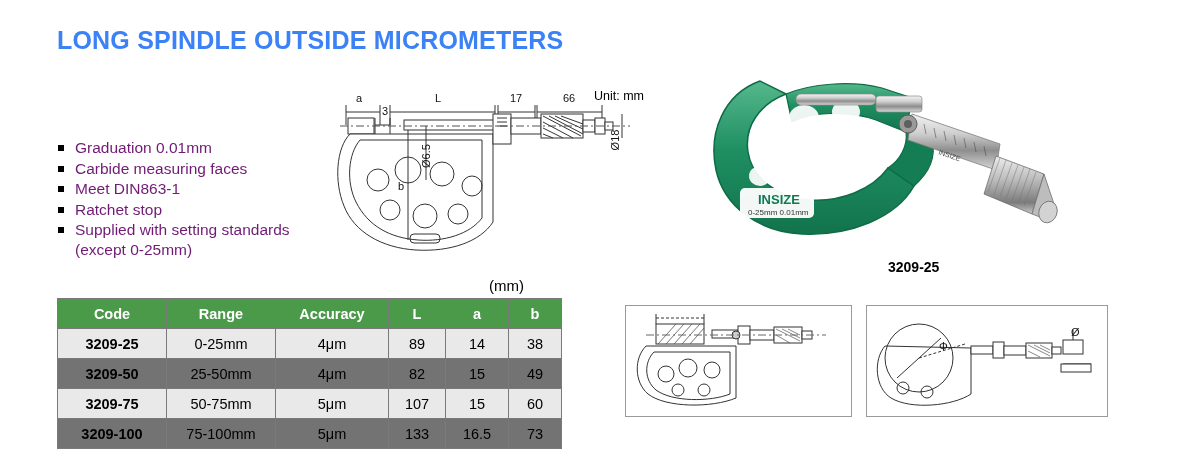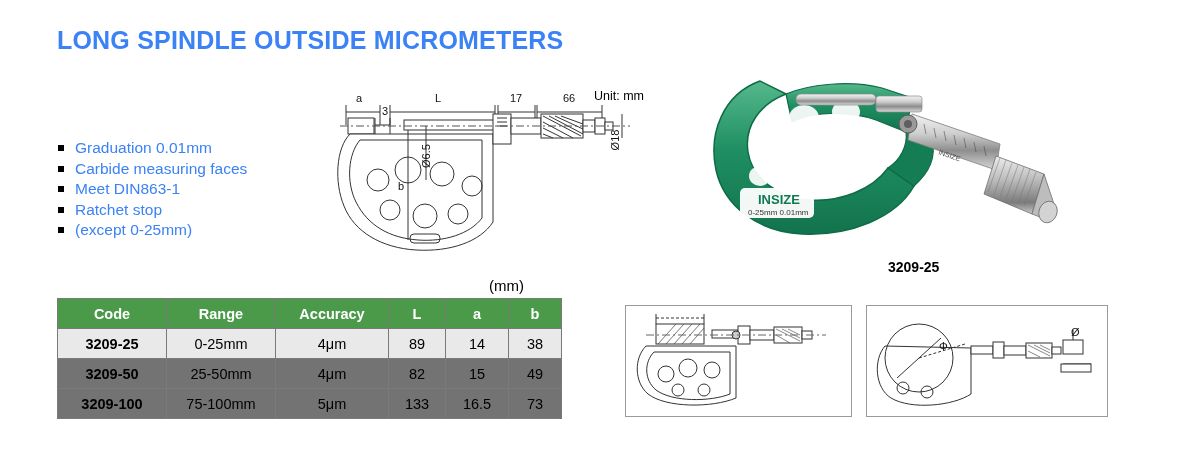--- a/index.html
+++ b/index.html
@@ -12,21 +12,21 @@
     overflow:hidden;
   }
   .page-title{
     position:absolute;left:57px;top:26px;
     font-size:25px;font-weight:bold;letter-spacing:0.2px;
     color:#3b82f6;
   }
   
   .features{
     position:absolute;left:58px;top:138px;width:300px;
-    font-size:15.5px;line-height:19.5px;color:#3b82f6;
+    font-size:15.5px;line-height:19.5px;color:#701a75;
   }
   .features .row{position:relative;padding-left:17px;margin-bottom:1px;}
   .features .row .bullet{
     position:absolute;left:0;top:7px;width:6px;height:6px;background:#000;
   }
   .features .row .sub{display:block;padding-left:0;}
   
   .unit-mm{
     position:absolute;left:489px;top:277px;font-size:15px;font-weight:normal;
   }
@@ -89,20 +89,21 @@
   <div class="row">
     <span class="bullet"></span>
     <span>Meet DIN863-1</span>
   </div>
   <div class="row">
     <span class="bullet"></span>
     <span>Ratchet stop</span>
   </div>
   <div class="row">
     <span class="bullet"></span>
+    <span>Supplied with setting standards</span>
     <span class="sub">(except 0-25mm)</span>
   </div>
 </div>
 
 <div class="unit-label">Unit: mm</div>
 
 <div class="schematic">
 <svg width="330" height="200" viewBox="0 0 330 200">
   <g stroke="#333" fill="none" stroke-width="1">
 
@@ -281,20 +282,28 @@
       <td class="b">38</td>
     </tr>
     <tr>
       <td class="code">3209-50</td>
       <td class="range">25-50mm</td>
       <td class="acc">4μm</td>
       <td class="l">82</td>
       <td class="a">15</td>
       <td class="b">49</td>
     </tr>
+    <tr class="alt">
+      <td class="code">3209-75</td>
+      <td class="range">50-75mm</td>
+      <td class="acc">5μm</td>
+      <td class="l">107</td>
+      <td class="a">15</td>
+      <td class="b">60</td>
+    </tr>
     <tr>
       <td class="code">3209-100</td>
       <td class="range">75-100mm</td>
       <td class="acc">5μm</td>
       <td class="l">133</td>
       <td class="a">16.5</td>
       <td class="b">73</td>
     </tr>
   </tbody>
 </table>

